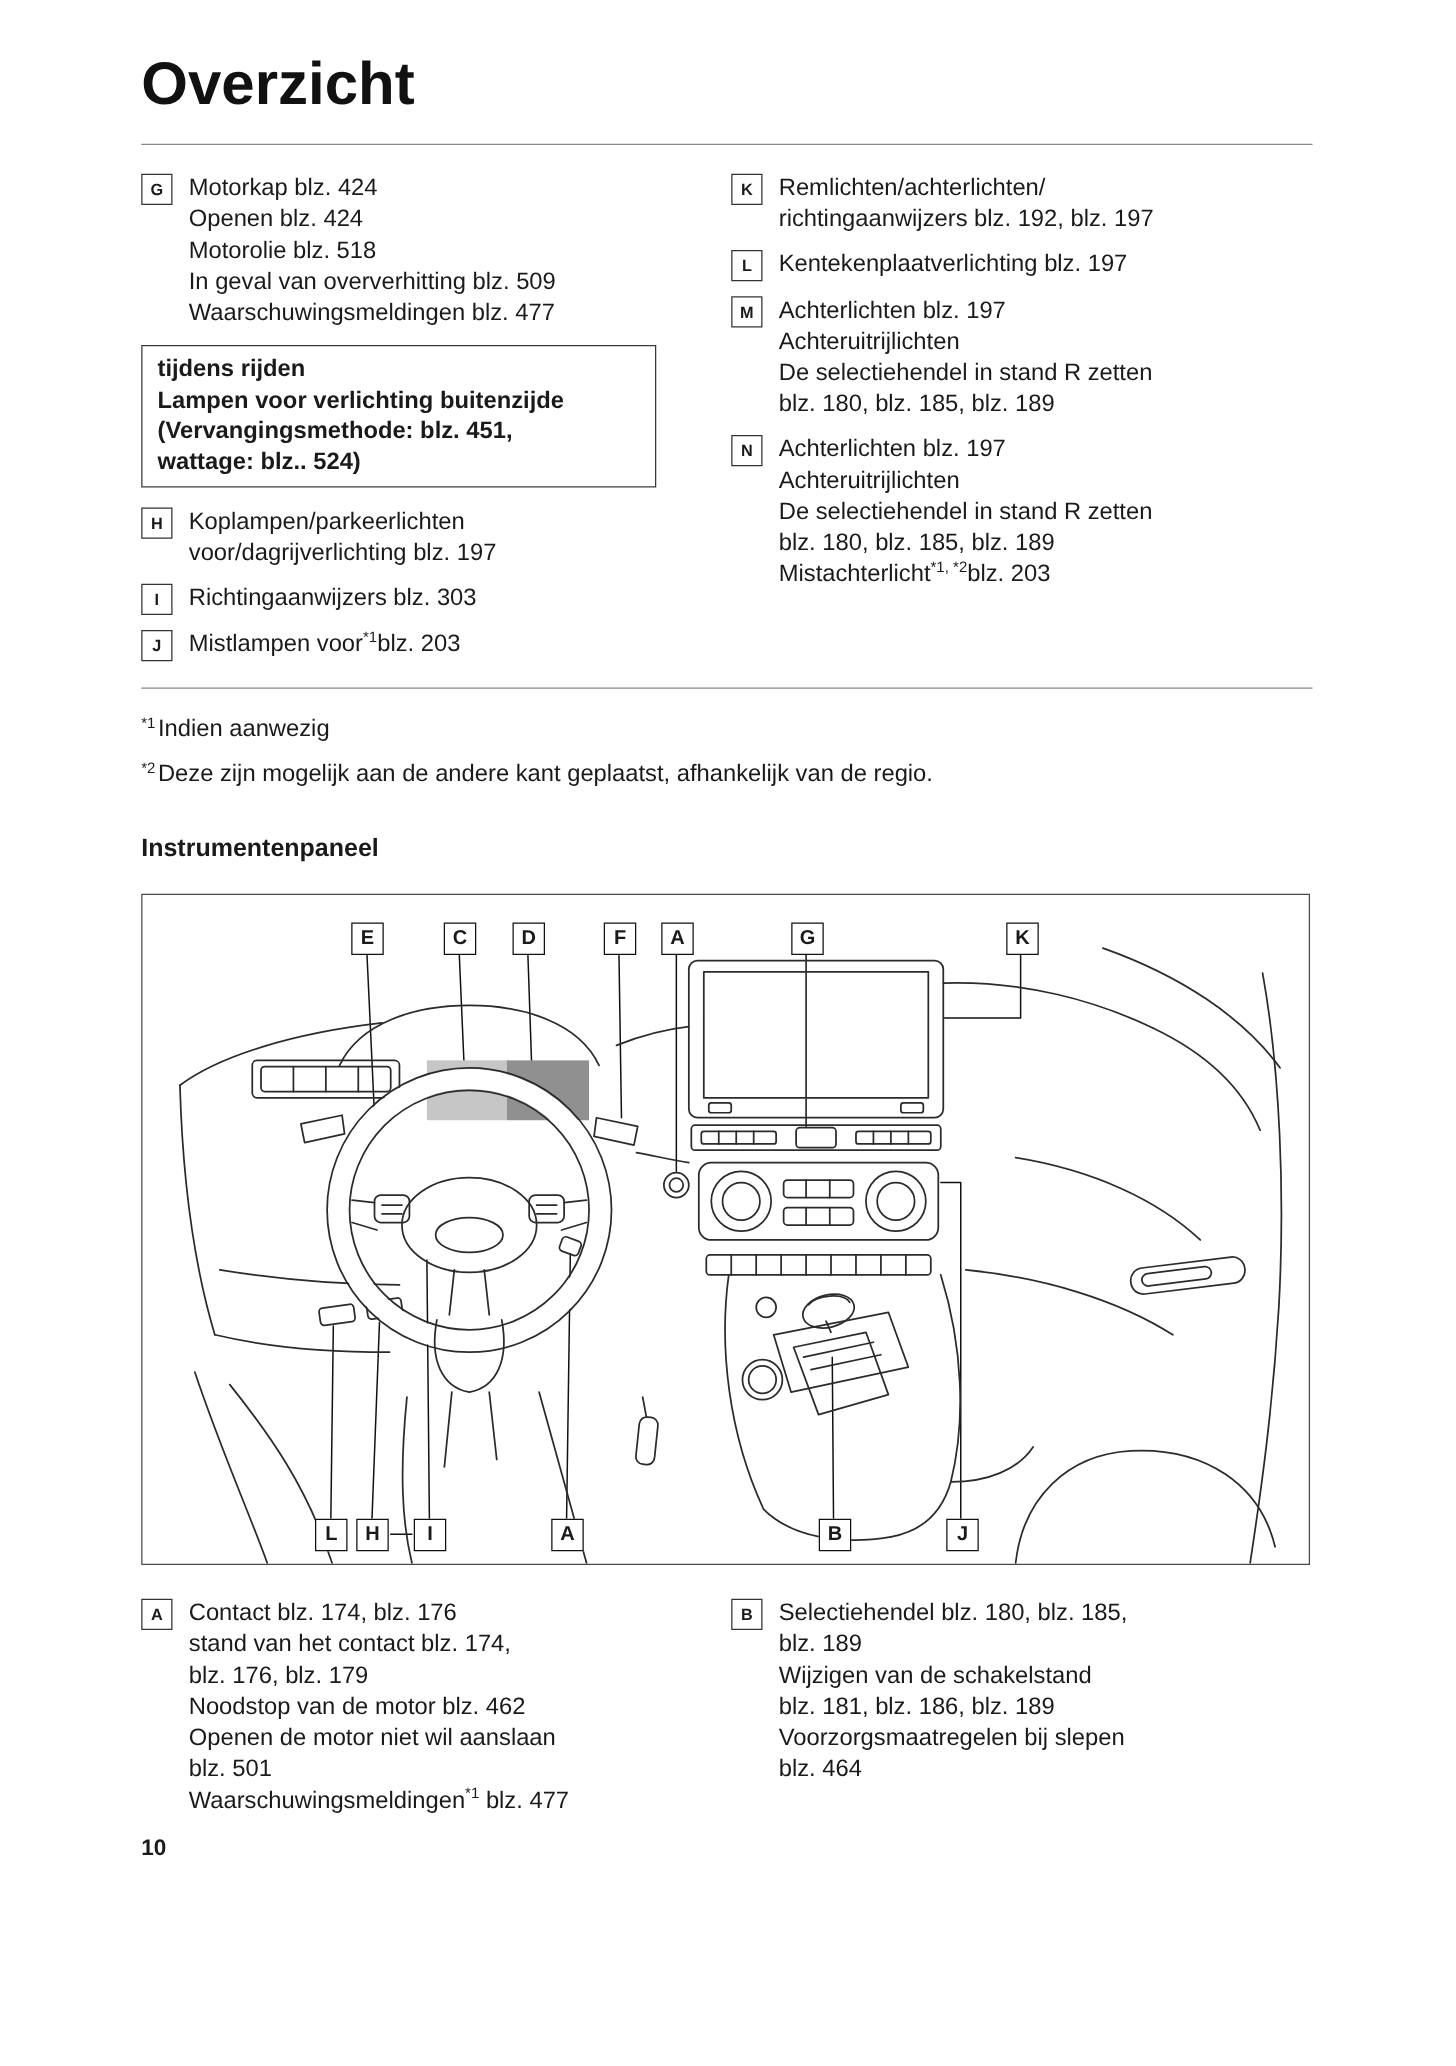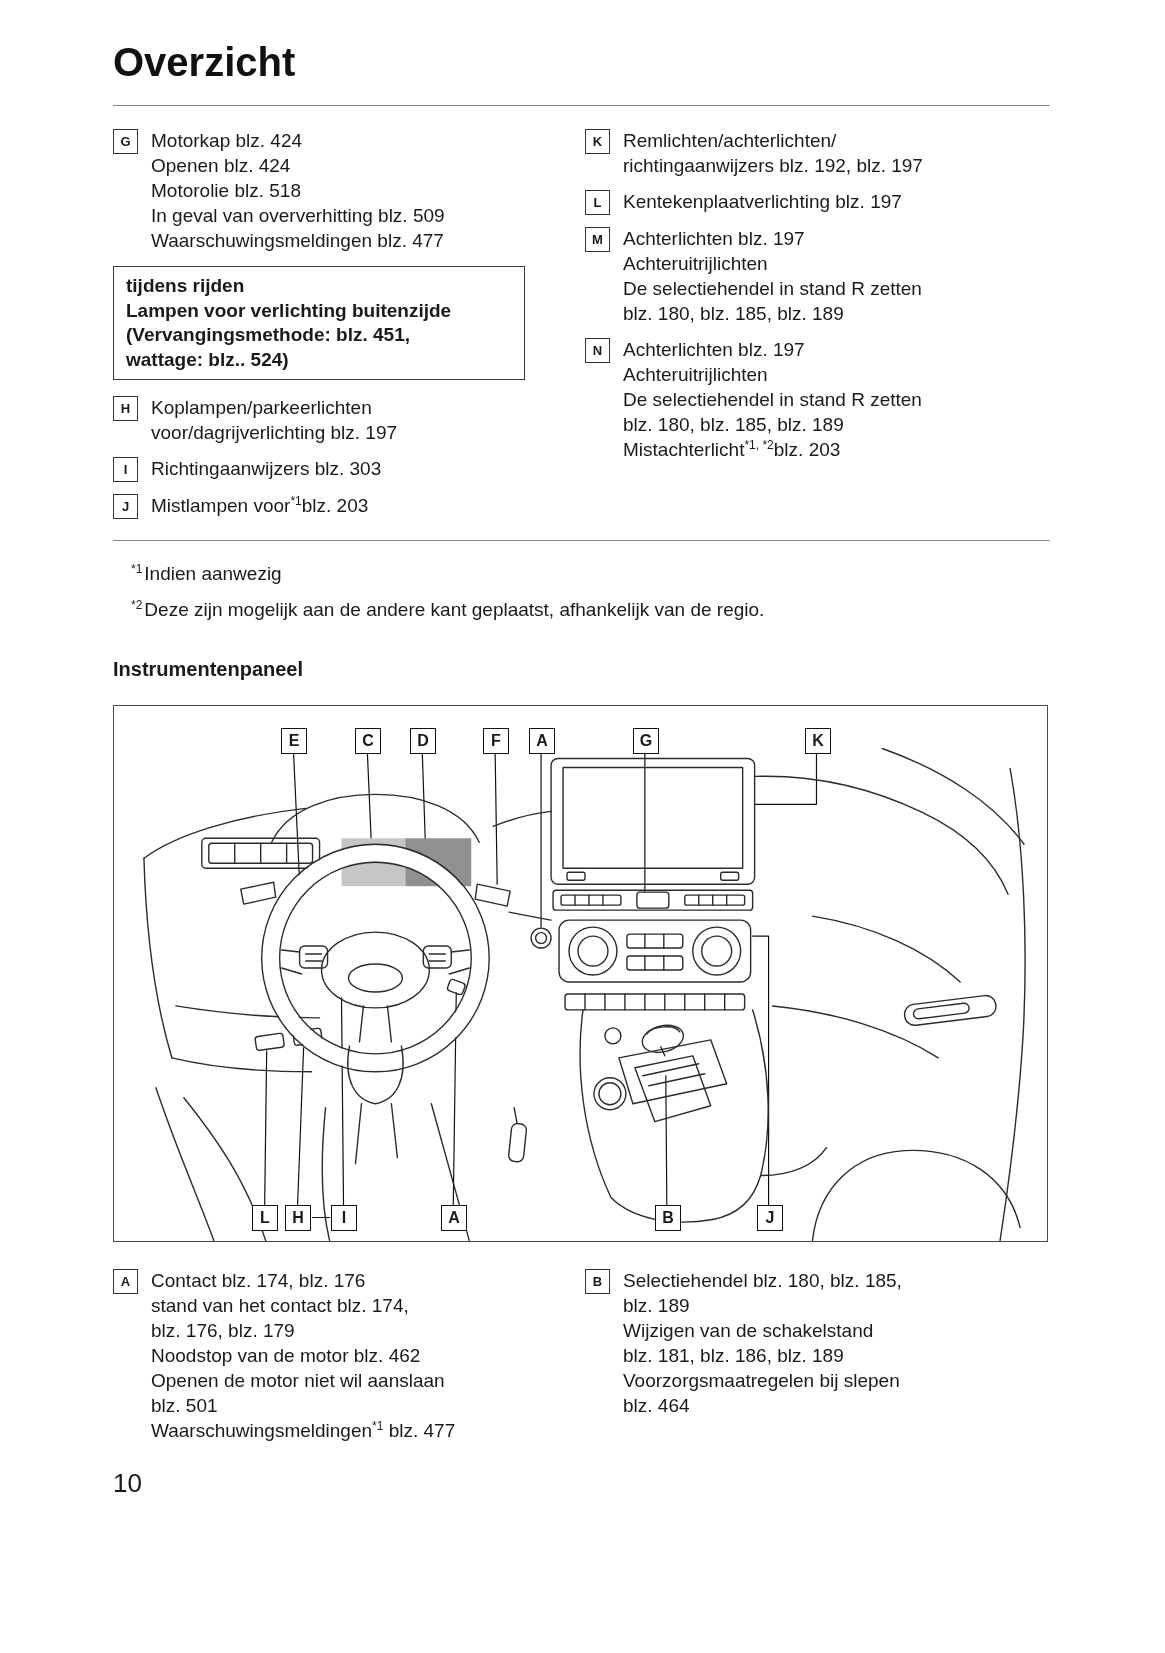--- a/index.html
+++ b/index.html
@@ -1,21 +1,21 @@
 <!DOCTYPE html>
 <html><head>
 <meta charset="utf-8">
 <style>
   html,body{margin:0;padding:0;background:#ffffff;}
   body{
     width:1165px;height:1653px;position:relative;overflow:hidden;
     font-family:"Liberation Sans", sans-serif;color:#1a1a1a;
   }
   .content{padding:34px 115px 0 113px;}
-  h1{font-size:40px;font-weight:bold;margin:6px 0 20px 0;color:#111;}
+  h1{font-size:48px;font-weight:bold;margin:6px 0 20px 0;color:#111;}
   .rule{border-top:1px solid #8a8a8a;height:0;}
   .cols{display:flex;gap:24px;}
   .cols .col-left{width:448px;flex:0 0 448px;}
   .cols .col-right{flex:1;}
   .toplist{margin-top:22px;}
   .bottomlist{margin-top:26px;}
   .item{display:flex;margin-bottom:11px;}
   .key{
     flex:0 0 auto;width:23px;height:23px;border:1.4px solid #333;
     display:flex;align-items:center;justify-content:center;
@@ -24,34 +24,34 @@
   .body{font-size:19px;line-height:25px;}
   .tline{white-space:nowrap;}
   sup{font-size:12px;line-height:0;vertical-align:super;}
   .note-box{
     border:1.6px solid #3a3a3a;padding:7px 12px;margin:13px 0 15px 0;
     font-weight:bold;font-size:19px;line-height:24.5px;width:386px;
   }
   .note-box .tline{white-space:nowrap;}
   .rule2{margin-top:10px;}
   .footnotes{margin-top:20px;}
-  .footnote{font-size:19px;line-height:25px;margin-bottom:11px;margin-left:18px;}
+  .footnote{font-size:19px;line-height:25px;margin-bottom:11px;}
   .footnote sup{margin-right:2px;}
   h2{font-size:20px;font-weight:bold;margin:36px 0 0 0;}
   .diagram{
     position:relative;width:933px;height:535px;border:1px solid #4a4a4a;
     margin-top:24px;background:#fff;
   }
   .diagram svg{position:absolute;left:0;top:0;}
   .callout{
     position:absolute;width:26px;height:26px;border:1.6px solid #111;background:#fff;
     display:flex;align-items:center;justify-content:center;
     font-size:16px;font-weight:bold;z-index:2;box-sizing:border-box;
   }
-  .pagenum{position:absolute;left:113px;top:1468px;font-size:26px;font-weight:normal;}
+  .pagenum{position:absolute;left:113px;top:1468px;font-size:18px;font-weight:bold;}
 </style>
 </head>
 <body>
 
 <div class="content">
 
   <h1>Overzicht</h1>
   <div class="rule"></div>
 
   <div class="cols toplist">

